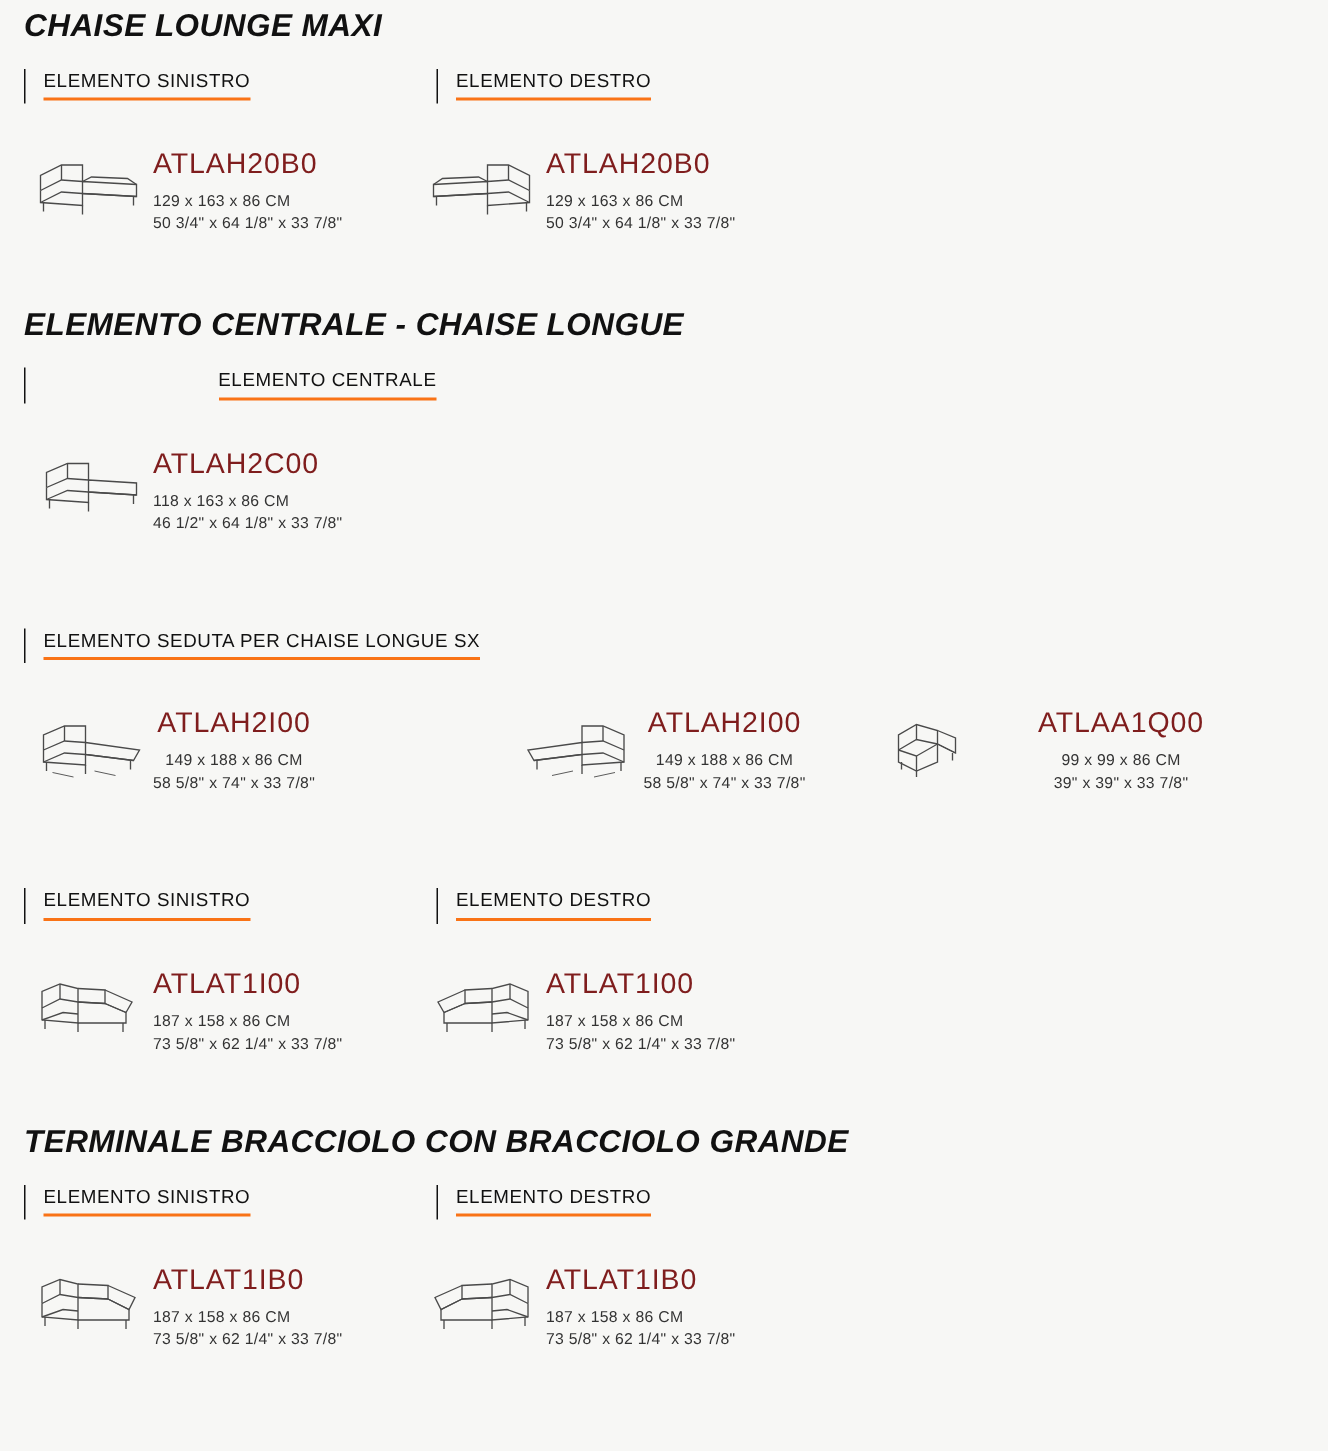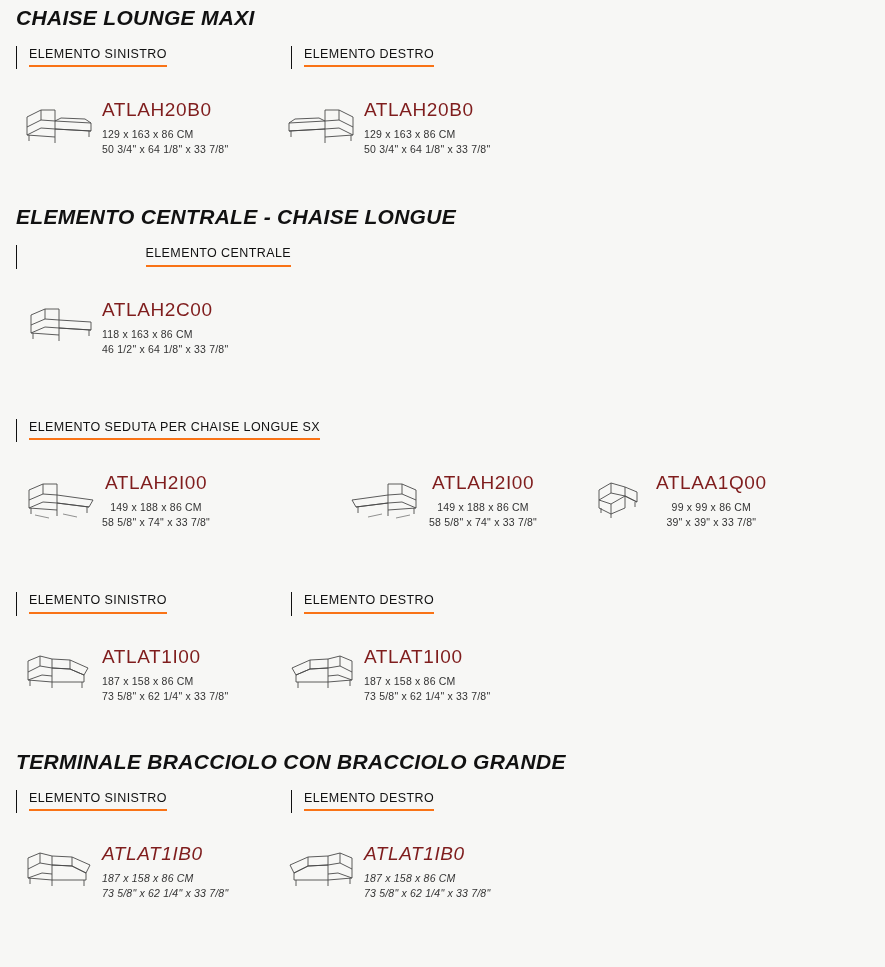--- a/index.html
+++ b/index.html
@@ -259,21 +259,21 @@
               <path d="M44 40 L58 43" stroke-width="0.6"></path>
             </g>
           </svg>
         </div>
         <div class="item-text">
           <div class="item-code">ATLAH2I00</div>
           <div class="item-dim">149 x 188 x 86 CM</div>
           <div class="item-dim">58 5/8" x 74" x 33 7/8"</div>
         </div>
       </div>
-      <div class="item" style="width:200px;">
+      <div class="item" style="width:200px;gap:36px;">
         <div class="item-figure" style="width:70px;flex:0 0 70px;">
           <svg width="60" height="48" viewBox="0 0 60 48">
             <g fill="none" stroke="#4a4a4a" stroke-width="0.9">
               <path d="M8 26 L8 16 L20 9 L34 13 L34 22"></path>
               <path d="M8 26 L20 19 L34 22"></path>
               <path d="M20 9 L20 19"></path>
               <path d="M34 13 L46 18 L46 28 L34 22"></path>
               <path d="M34 22 L46 28"></path>
               <path d="M8 26 L8 34 L20 40 L34 34 L34 22"></path>
               <path d="M20 40 L20 30 L8 26"></path>
@@ -367,21 +367,21 @@
       <h2 class="section-title">TERMINALE BRACCIOLO CON BRACCIOLO GRANDE</h2>
     </div>
     <div class="subheaders">
       <div class="subheader" style="margin-left:16px;width:262px;">
         <span>ELEMENTO SINISTRO</span>
       </div>
       <div class="subheader" style="width:300px;">
         <span>ELEMENTO DESTRO</span>
       </div>
     </div>
-    <div class="items-row" style="margin-left:16px;font-style:italic;">
+    <div class="items-row" style="margin-left:16px;">
       <div class="item" style="width:262px;">
         <div class="item-figure">
           <svg width="78" height="48" viewBox="0 0 78 48">
             <g fill="none" stroke="#4a4a4a" stroke-width="0.9">
               <path d="M8 24 L8 13 L20 8 L32 11 L32 20"></path>
               <path d="M8 24 L20 18 L32 20"></path>
               <path d="M20 8 L20 18"></path>
               <path d="M32 11 L52 12 L52 21 L32 20"></path>
               <path d="M32 20 L52 21"></path>
               <path d="M52 12 L70 20 L66 28 L52 21"></path>

